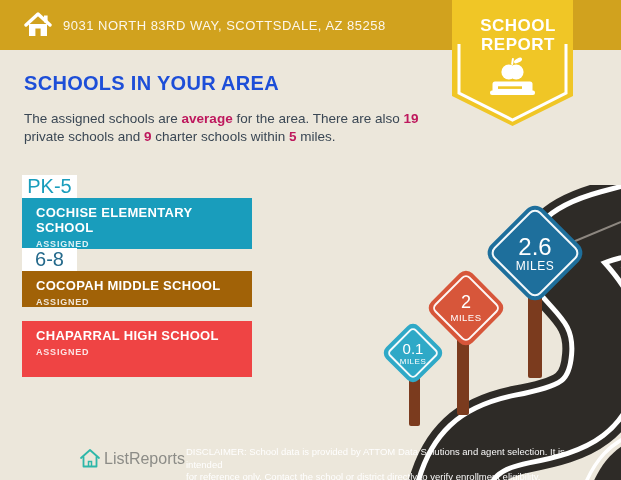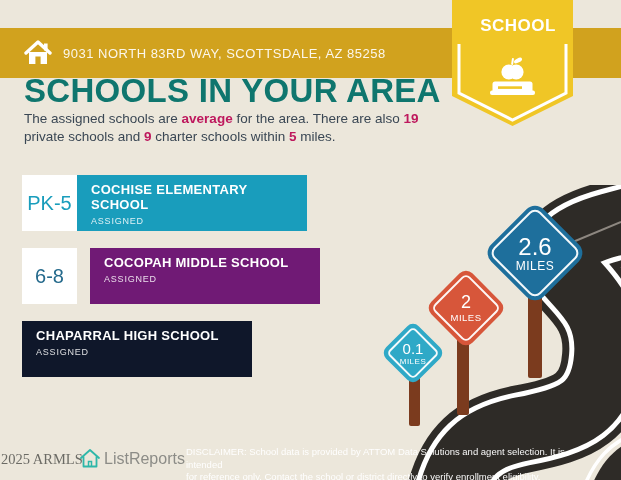--- a/index.html
+++ b/index.html
@@ -1,42 +1,42 @@
 <!DOCTYPE html>
 <html><head>
 <meta charset="utf-8">
 <style>
   * { margin:0; padding:0; box-sizing:border-box; }
   body { background:#777; font-family:"Liberation Sans", sans-serif; }
   .canvas{ position:relative; width:621px; height:480px; background:#ECE7DB; overflow:hidden; margin:0 auto; }
 
   
-  .topbar{ position:absolute; left:0; top:0; width:621px; height:50px; background:#D1A21E; display:flex; align-items:center; padding-left:24px; z-index:4;margin-top:28px;}
+  .topbar{ position:absolute; left:0; top:0; width:621px; height:50px; background:#D1A21E; display:flex; align-items:center; padding-left:24px; z-index:4;}
   .topbar .addr{ margin-left:11px; color:#FCF7EB; font-size:13px; letter-spacing:.5px; font-weight:500; }
 
   
   .ribbon{ position:absolute; left:452px; top:0; width:132px; height:128px; z-index:6; }
   .ribbon svg{ position:absolute; left:0; top:0; }
   .ribbon-text{ position:absolute; top:16px; width:100%; text-align:center; color:#FFFFFF; font-weight:700; font-size:17px; line-height:19px; letter-spacing:.5px; }
 
   
-  .title{ position:absolute; left:24px; top:72px; font-size:33px; font-weight:800; letter-spacing:.3px; color:#0f766e; z-index:2;}
+  .title{ position:absolute; left:24px; top:72px; font-size:20px; font-weight:800; letter-spacing:.3px; color:#1d4ed8; z-index:2;}
   .subtitle{ position:absolute; left:24px; top:110px; width:445px; font-size:13.5px; line-height:17.5px; color:#3A4754; z-index:2;}
   .subtitle .accent{ color:#be185d; font-weight:700; }
 
   
-  .school-row{ position:absolute; left:22px; height:56px; display:flex; z-index:2;}
+  .school-row{ position:absolute; left:22px; height:56px; display:flex; z-index:2;flex-direction:column;}
   .row1{ top:175px; } .row2{ top:248px; } .row3{ top:321px; }
   .grade-box{ width:55px; height:56px; background:#FFFFFF; display:flex; align-items:center; justify-content:center; font-size:20px; font-weight:500; }
   .info-box{ width:230px; height:56px; padding:7px 0 0 14px; color:#FFFFFF; }
   .school-name{ font-size:13px; font-weight:600; letter-spacing:.3px; line-height:15px; width:185px; }
-  .school-status{ font-size:9px; font-weight:400; letter-spacing:.8px; margin-top:4px; opacity:.85; }
+  .school-status{ font-size:9px; font-weight:700; letter-spacing:.8px; margin-top:4px; opacity:.85; }
   .c-teal{ color:#199DBC; } .bg-teal{ background:#199DBC; }
-  .c-blue{ color:#256A8C; } .bg-blue{ background:#701a75;margin-left:13px; }
-  .c-orange{ color:#D7563A; } .bg-orange{ background:#0f172a; }
+  .c-blue{ color:#256A8C; } .bg-blue{ background:#a16207; }
+  .c-orange{ color:#D7563A; } .bg-orange{ background:#ef4444; }
 
   
   .road-svg{ position:absolute; left:370px; top:185px; z-index:1; }
 
   
   .post{ position:absolute; background:#7B3B1E; border-radius:2px; z-index:2; }
   .post1{ left:409px; top:370px; width:11px; height:56px; }
   .post2{ left:457px; top:335px; width:12px; height:80px; }
   .post3{ left:528px; top:290px; width:14px; height:88px; }
 
@@ -87,20 +87,21 @@
         <ellipse cx="66" cy="60.5" rx="4.4" ry="2.1" fill="#FFFFFF" transform="rotate(-28 66 60.5)"></ellipse>
         <circle cx="56.8" cy="72" r="7.4" fill="#FFFFFF"></circle>
         <circle cx="64.2" cy="72" r="7.4" fill="#FFFFFF"></circle>
         <rect x="40.5" y="81.5" width="40" height="12" rx="2.5" fill="#FFFFFF"></rect>
         <rect x="46" y="86.3" width="24" height="2.6" fill="#F0C626"></rect>
         <rect x="38" y="90.5" width="45" height="4.5" rx="2" fill="#FFFFFF"></rect>
       </g>
     </svg>
     <div class="ribbon-text">
       <div>SCHOOL</div>
+      <div>REPORT</div>
     </div>
   </div>
 
   <h1 class="title">SCHOOLS IN YOUR AREA</h1>
   <p class="subtitle"><span>The assigned schools are </span><span class="accent">average</span><span> for the area. There are also </span><span class="accent">19</span><br><span>private schools and </span><span class="accent">9</span><span> charter schools within </span><span class="accent">5</span><span> miles.</span></p>
 
   <div class="school-row row1">
     <div class="grade-box c-teal">PK-5</div>
     <div class="info-box bg-teal">
       <div class="school-name">COCHISE ELEMENTARY SCHOOL</div>
@@ -157,16 +158,15 @@
   </div>
 
   <div class="logo">
     <svg width="22" height="21" viewBox="0 0 22 21">
       <path d="M2 10 L11 2 L20 10" fill="none" stroke="#2EB7A9" stroke-width="1.8" stroke-linecap="round" stroke-linejoin="round"></path>
       <path d="M4.5 9 V18.5 H17.5 V9" fill="none" stroke="#2EB7A9" stroke-width="1.8" stroke-linecap="round" stroke-linejoin="round"></path>
       <path d="M9.5 18.5 V13.5 H12.5 V18.5" fill="none" stroke="#2EB7A9" stroke-width="1.5"></path>
     </svg>
     <span class="logo-text">ListReports</span>
   </div>
-  <div class="watermark">2025 ARMLS</div>
   <div class="disclaimer"><span class="b">DISCLAIMER:</span><span> School data is provided by ATTOM Data Solutions and agent selection. It is intended</span><br><span>for reference only. Contact the school or district directly to verify enrollment eligibility.</span></div>
 
 </div>
 
 </body></html>

